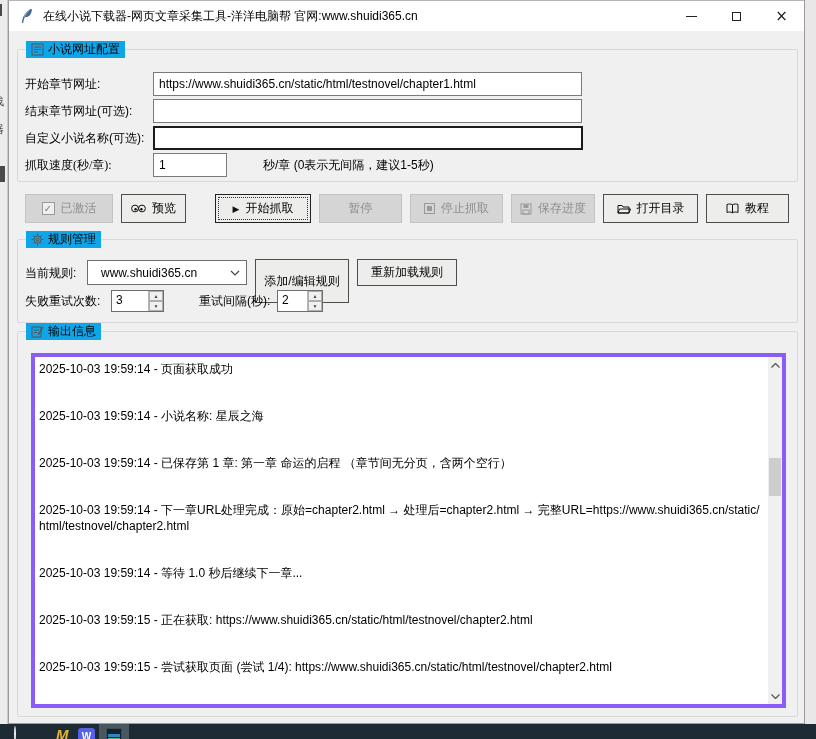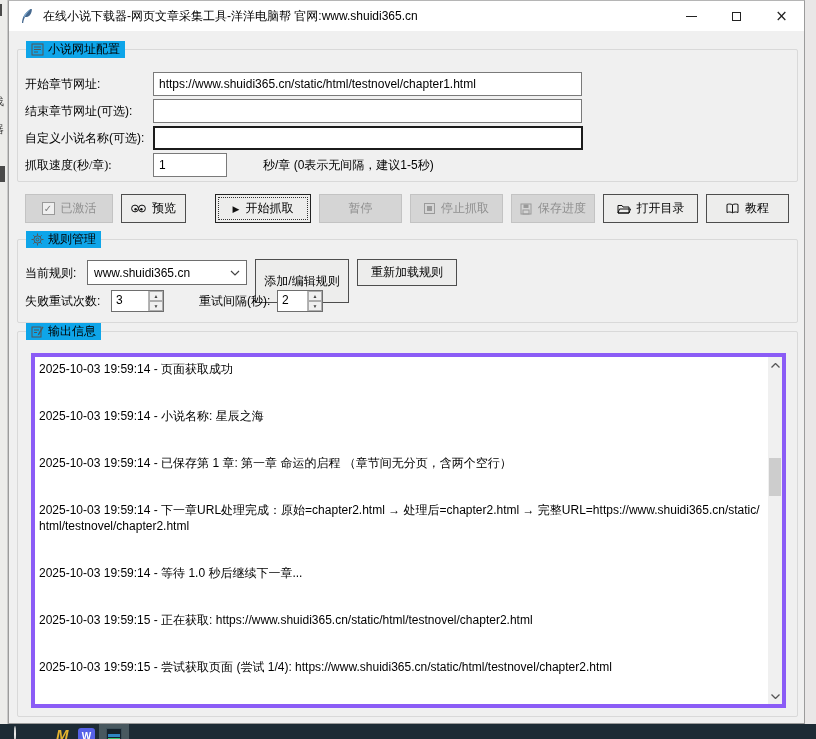--- a/index.html
+++ b/index.html
@@ -37,21 +37,21 @@
   .btn.enabled { background:#ededec; border:1px solid #4d4d4d; color:#000; cursor:pointer; }
   .btn.disabled { background:#d5d5d5; border:1px solid #c3c3c3; color:#8f8f8f; }
   .btn.focusdefault { border:1.5px solid #222; outline:1px dotted #333; outline-offset:-4px; }
   .chk { width:13px; height:13px; border:1px solid #9a9a9a; background:#efefef; display:flex; align-items:center; justify-content:center; font-size:10px; color:#7d7d7d; }
   .stop-ico { width:11px; height:11px; border:1px solid #9a9a9a; display:flex; align-items:center; justify-content:center; }
   .stop-ico i { display:block; width:5px; height:5px; background:#9a9a9a; }
   .play-ico { font-size:9px; color:#111; font-family:"DejaVu Sans",sans-serif; }
 
   
   .combo { position:absolute; background:#fff; border:1px solid #6e6e6e; display:flex; align-items:center; }
-  .combo-text { flex:1; padding:0 6px; font-size:12px; white-space:nowrap; overflow:hidden; }
+  .combo-text { flex:1; padding:0 13px; font-size:12px; white-space:nowrap; overflow:hidden; }
   .combo-arrow { width:22px; display:flex; align-items:center; justify-content:center; }
   .spin { position:absolute; background:#fff; border:1px solid #6e6e6e; display:flex; }
   .spin-val { flex:1; font-size:12px; padding:2px 4px; }
   .spin-btns { width:15px; display:flex; flex-direction:column; border-left:1px solid #b5b5b5; }
   .spin-b { flex:1; background:#f0f0f0; display:flex; align-items:center; justify-content:center; font-size:5px; color:#444; border:1px solid #adadad; }
 
   
   .logbox { position:absolute; background:#fff; border:4px solid #8b5cf6; overflow:hidden; }
   .logtext { position:absolute; left:0; top:0; right:14px; bottom:0; padding:5px 4px; font-family:"Liberation Sans","DejaVu Sans",sans-serif; font-size:12px; line-height:15.7px; white-space:pre-wrap; word-break:break-all; color:#000; }
   .vscroll { position:absolute; right:0; top:0; width:14px; bottom:0; background:#f0f0f0; }

